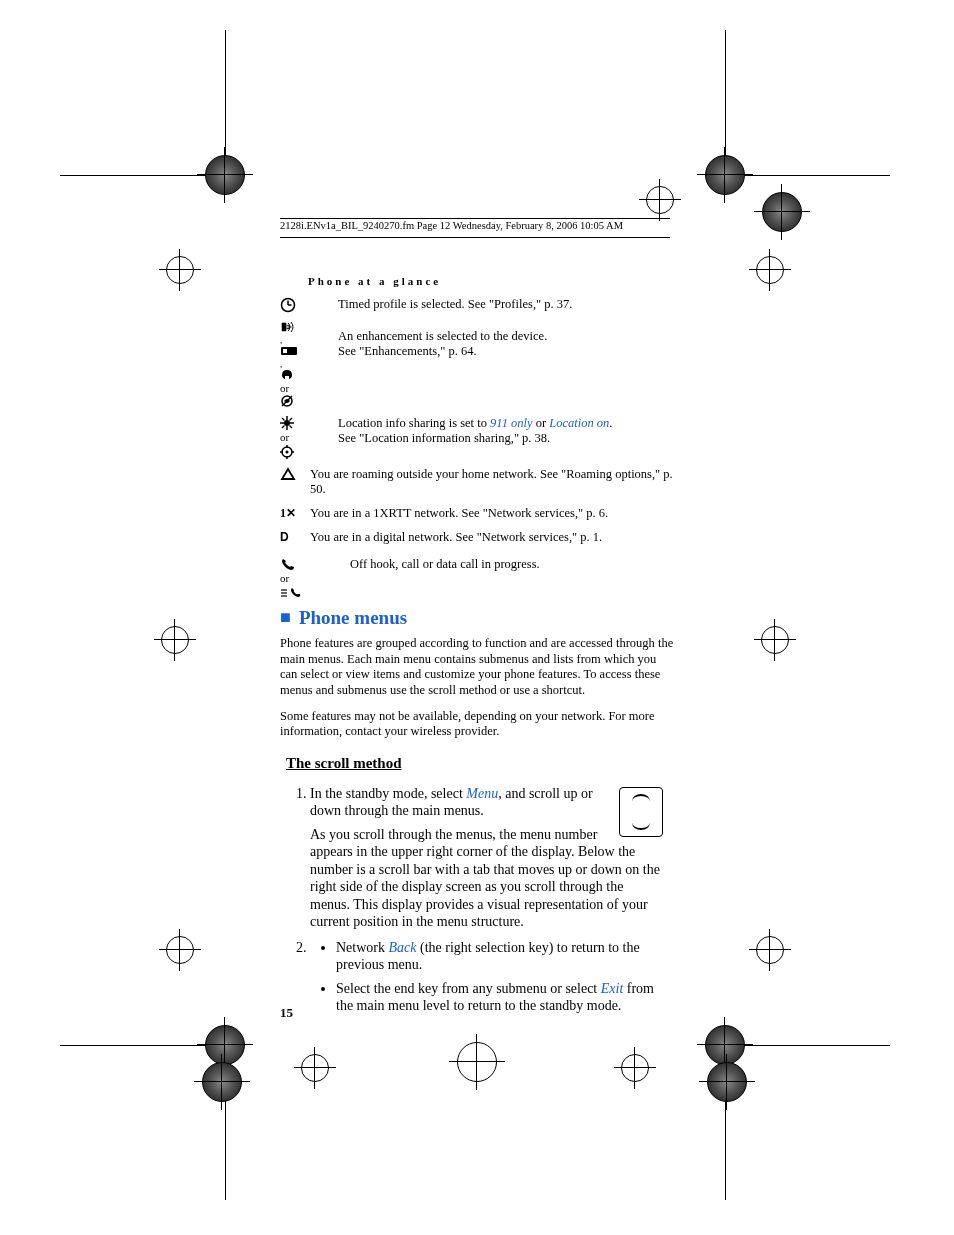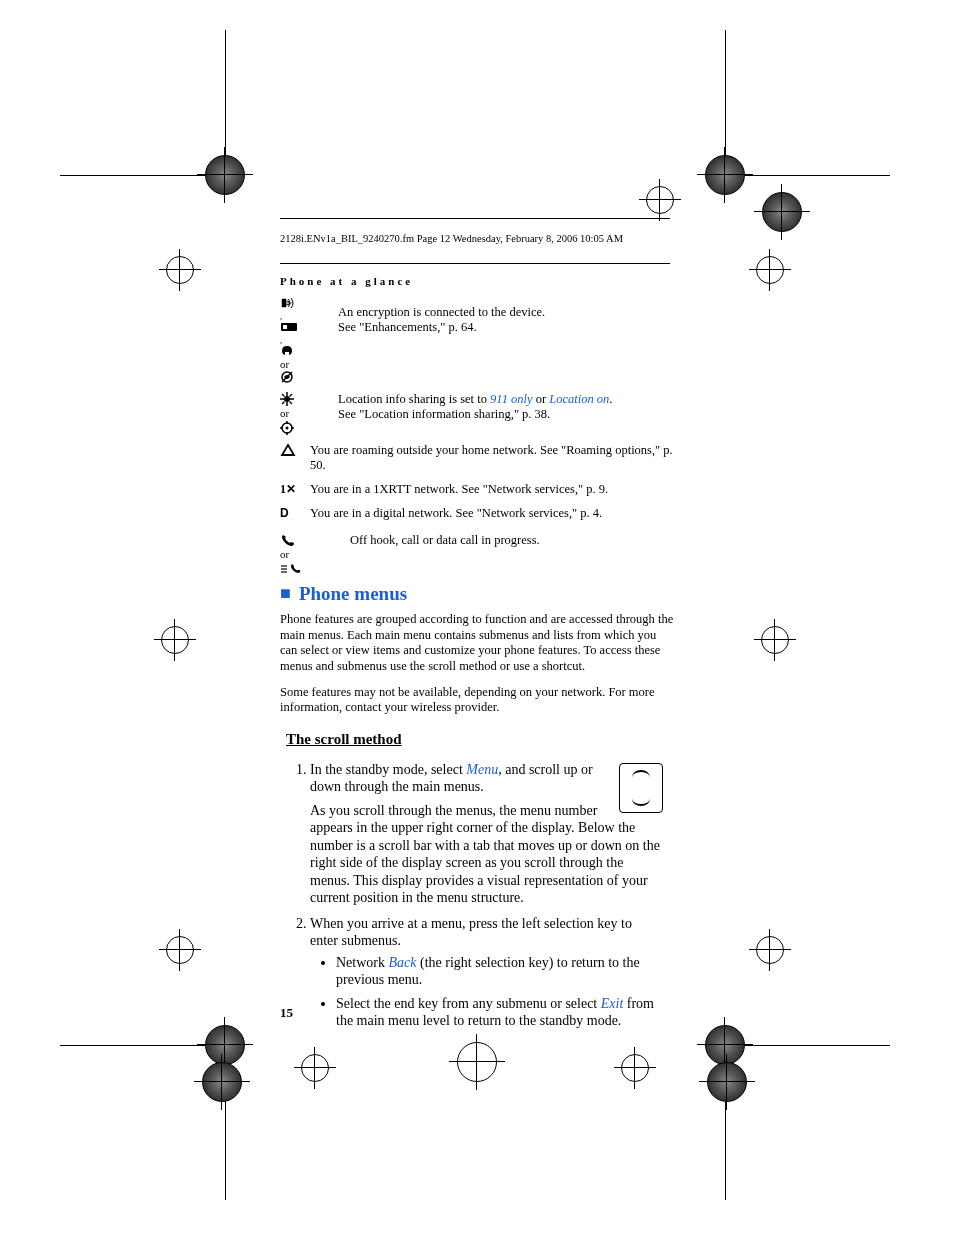--- a/index.html
+++ b/index.html
@@ -45,36 +45,37 @@
   .regmark.small .cross-v { left: 14px; top: -6px; height: 42px; }
   .page-header-line {
     position: absolute;
     left: 280px;
     top: 218px;
     width: 390px;
     height: 16px;
     border-top: 1px solid #000;
     border-bottom: 1px solid #000;
     font-size: 10.5px;
-    padding: 14px 0;
+    padding: 1px 0;
     box-sizing: content-box;
   }
   .content {
     position: absolute;
     left: 280px;
     top: 275px;
     width: 395px;
     font-size: 13px;
     line-height: 1.25;
   }
   .section-label {
     letter-spacing: 3px;
     font-size: 11px;
     font-weight: bold;
     margin-bottom: 8px;
+    margin-left: 28px;
   }
   .icon-row {
     display: flex;
     align-items: flex-start;
     margin-bottom: 8px;
   }
   .icon-col {
     width: 58px;
     flex-shrink: 0;
     font-size: 12px;
@@ -270,20 +271,30 @@
     <div class="cross-v"></div>
   </div>
 
 <div class="page-header-line">
   <span>2128i.ENv1a_BIL_9240270.fm  Page 12  Wednesday, February 8, 2006  10:05 AM</span>
 </div>
 
 <div class="content">
   <div class="section-label">Phone at a glance</div>
 
+  <div class="icon-row">
+    <div class="icon-col">
+      <svg class="icon-svg" width="16" height="16" viewBox="0 0 16 16">
+          <circle cx="8" cy="8" r="6.5" fill="none" stroke="#000" stroke-width="1.5"></circle>
+          <line x1="8" y1="8" x2="8" y2="3.5" stroke="#000" stroke-width="1.5"></line>
+          <line x1="8" y1="8" x2="11.5" y2="8" stroke="#000" stroke-width="1.5"></line>
+        </svg>
+    </div>
+    <div class="text-col">Timed profile is selected. See "Profiles," p. 37.</div>
+  </div>
 
   <div class="icon-row">
     <div class="icon-col" style="width:58px; line-height:1.0;">
       <svg class="icon-svg" width="16" height="12" viewBox="0 0 16 12">
           <path d="M2 2 L2 10 L6 10 L6 2 Z M6 4 Q10 4 10 6 M6 6 Q12 6 12 6 M6 8 Q10 8 10 6" fill="#000" stroke="#000" stroke-width="0.5"></path>
           <path d="M8 2 Q12 6 8 10" fill="none" stroke="#000" stroke-width="1"></path>
           <path d="M11 1 Q15 6 11 11" fill="none" stroke="#000" stroke-width="1"></path>
         </svg>
       <span style="font-size:9px;">,</span>
       <svg class="icon-svg" width="18" height="12" viewBox="0 0 18 12">
@@ -295,21 +306,21 @@
           <path d="M7 1 Q2 1 2 6 Q2 9 5 10 L5 7 L9 7 L9 10 Q12 9 12 6 Q12 1 7 1 Z" fill="#000"></path>
         </svg>
       <span class="or-text">or</span>
       <svg class="icon-svg" width="14" height="14" viewBox="0 0 14 14">
           <circle cx="7" cy="7" r="5" fill="none" stroke="#000" stroke-width="1.5"></circle>
           <path d="M4 7 Q7 3 10 7 Q7 11 4 7" fill="#000"></path>
           <line x1="2" y1="12" x2="12" y2="2" stroke="#000" stroke-width="1.5"></line>
         </svg>
     </div>
     <div class="text-col" style="padding-top:8px;">
-      <div>An encryption is connected to the device.</div>
+      <div>An enhancement is selected to the device.</div>
       <div>See "Enhancements," p. 64.</div>
     </div>
   </div>
 
 
   <div class="icon-row">
     <div class="icon-col">
       <svg class="icon-svg" width="14" height="14" viewBox="0 0 14 14">
           <circle cx="7" cy="7" r="3" fill="#000"></circle>
           <line x1="7" y1="0" x2="7" y2="4" stroke="#000" stroke-width="1.5"></line>
@@ -345,28 +356,28 @@
           <path d="M8 2 L14 12 L2 12 Z" fill="none" stroke="#000" stroke-width="1.8"></path>
         </svg>
     </div>
     <div class="text-col">You are roaming outside your home network. See "Roaming options," p. 50.</div>
   </div>
 
   <div class="icon-row">
     <div class="icon-col" style="width:30px;">
       <span style="font-weight:bold; font-size:12px;">1✕</span>
     </div>
-    <div class="text-col">You are in a 1XRTT network. See "Network services," p. 9.</div>
+    <div class="text-col">You are in a 1XRTT network. See "Network services," p. 6.</div>
   </div>
 
   <div class="icon-row">
     <div class="icon-col" style="width:30px;">
       <span style="font-weight:bold; font-size:12px; font-family:sans-serif;">D</span>
     </div>
-    <div class="text-col">You are in a digital network. See "Network services," p. 4.</div>
+    <div class="text-col">You are in a digital network. See "Network services," p. 1.</div>
   </div>
 
   <div class="icon-row" style="margin-top:12px;">
     <div class="icon-col" style="width:70px;">
       <svg class="icon-svg" width="16" height="14" viewBox="0 0 16 14">
           <path d="M3 2 Q1 4 3 7 Q6 12 11 13 Q14 13 14 10 L11 9 Q10 11 7 8 Q4 5 6 4 Z" fill="#000"></path>
         </svg>
       <span class="or-text">or</span>
       <svg class="icon-svg" width="22" height="12" viewBox="0 0 22 12">
           <line x1="1" y1="10" x2="7" y2="10" stroke="#000" stroke-width="1.2"></line>
@@ -387,21 +398,20 @@
 
   <h3 class="scroll">The scroll method</h3>
 
   <ol class="steps">
     <li>
       <div class="scroll-box"></div>
       <span>In the standby mode, select </span><span class="blue-link">Menu</span><span>, and scroll up or down through the main menus.</span>
       <div class="sub">As you scroll through the menus, the menu number appears in the upper right corner of the display. Below the number is a scroll bar with a tab that moves up or down on the right side of the display screen as you scroll through the menus. This display provides a visual representation of your current position in the menu structure.</div>
     </li>
     <li>
-      <span>When you arrive at a menu, press the left selection key to enter submenus.</span>
       <ul class="bullets">
         <li>
           <span>Network </span><span class="blue-link">Back</span><span> (the right selection key) to return to the previous menu.</span>
         </li>
         <li>
           <span>Select the end key from any submenu or select </span><span class="blue-link">Exit</span><span> from the main menu level to return to the standby mode.</span>
         </li>
       </ul>
     </li>
   </ol>

